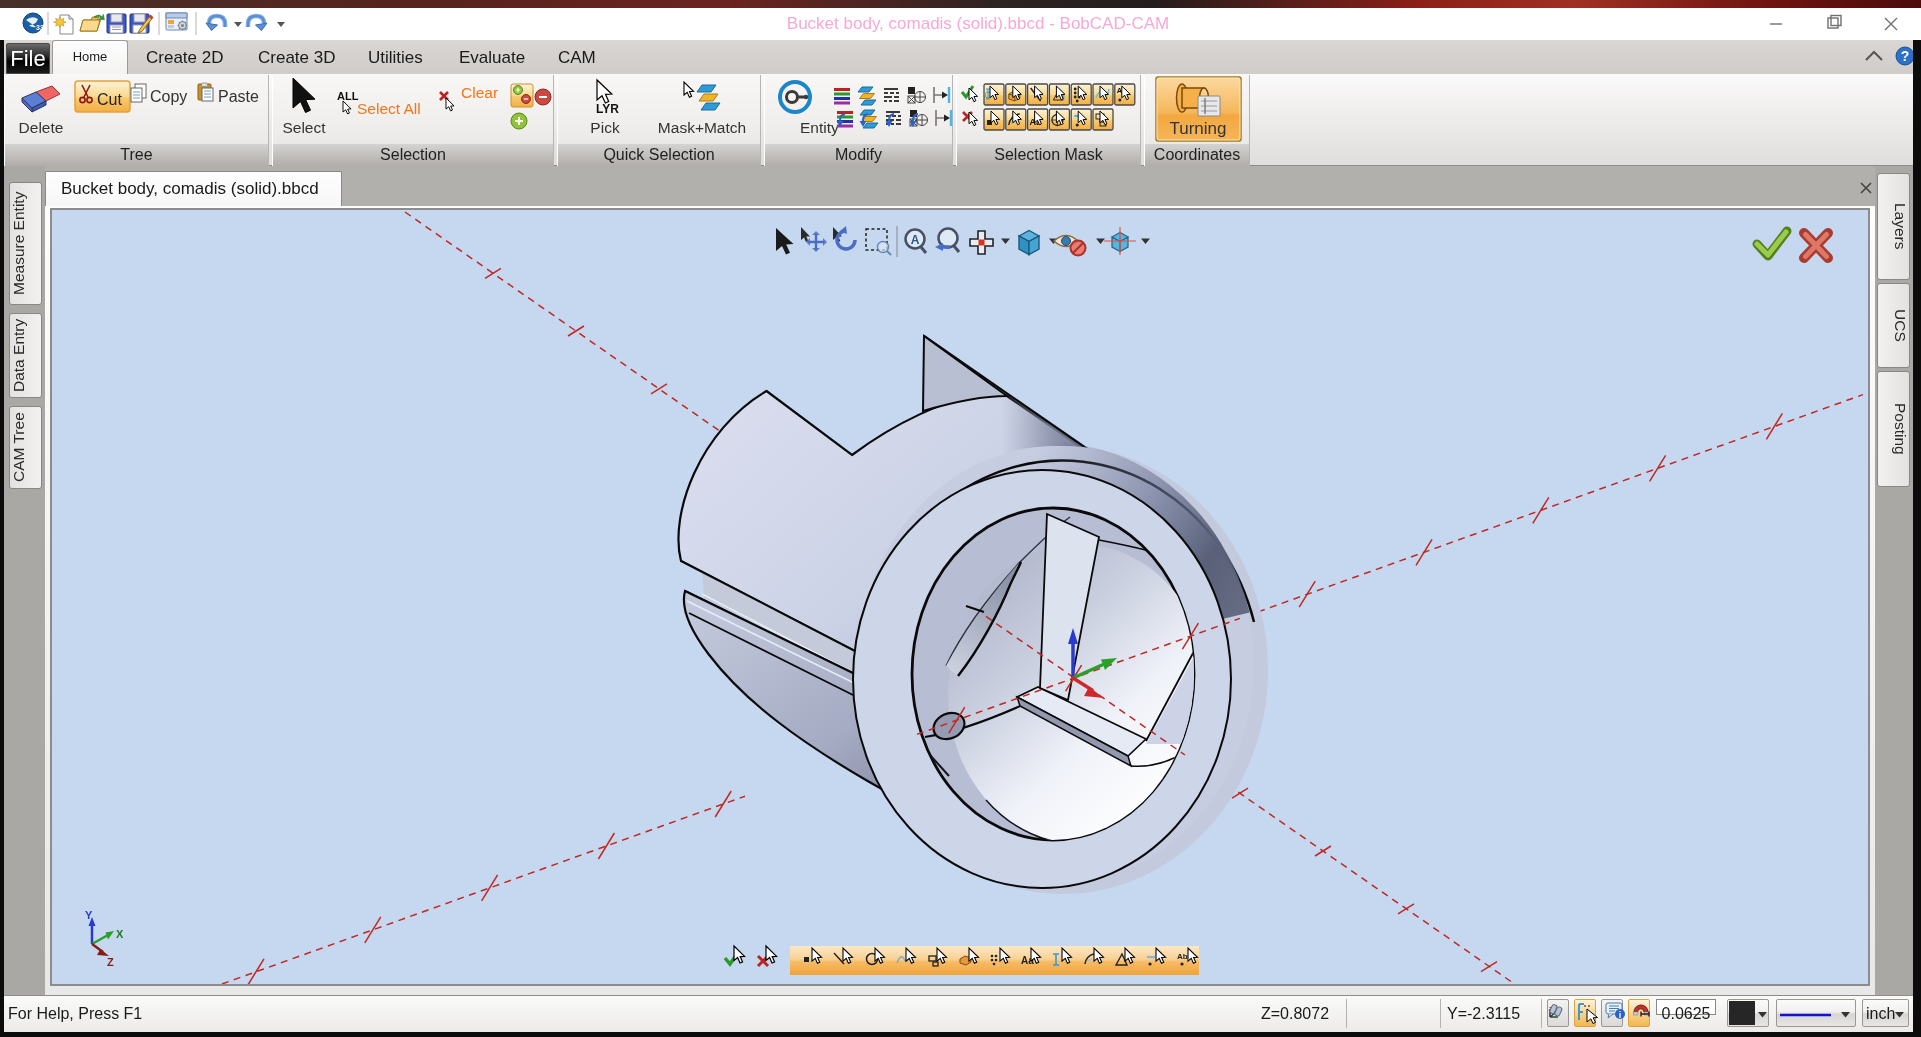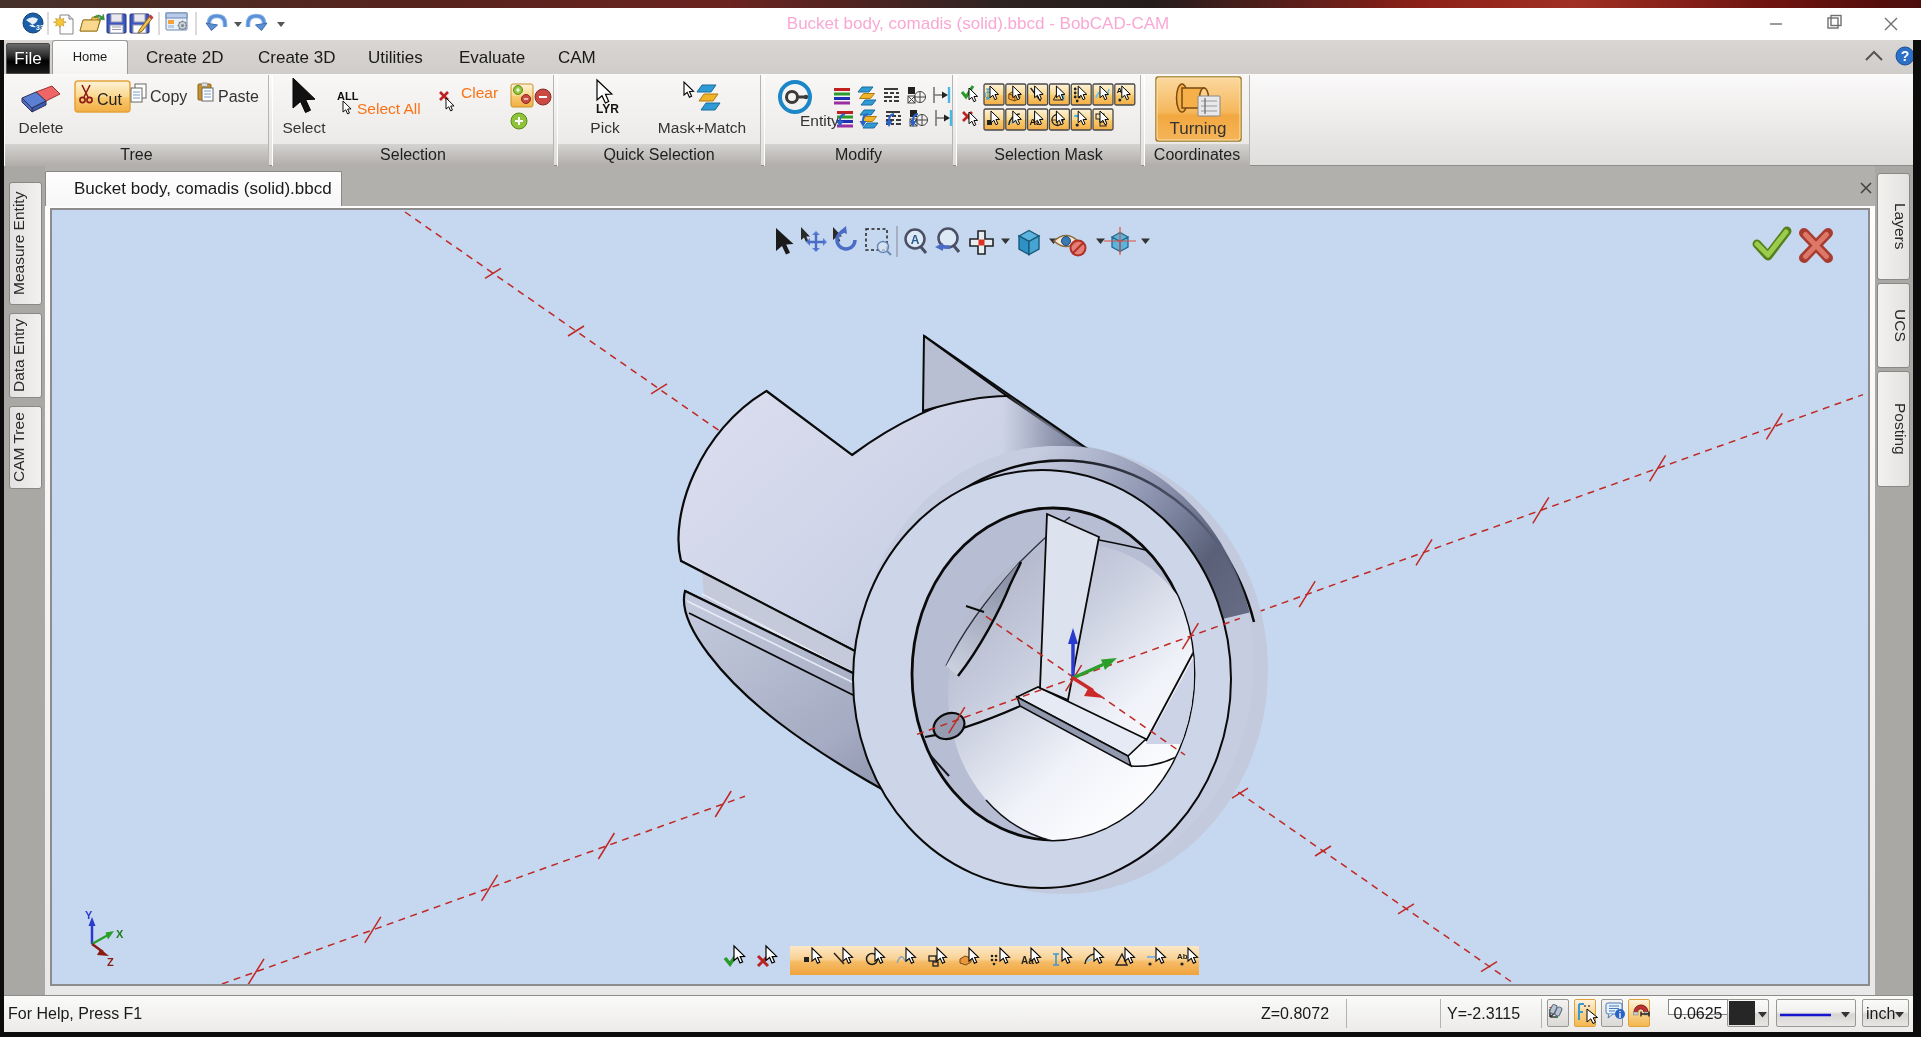--- a/index.html
+++ b/index.html
@@ -7,32 +7,32 @@
 body { font-family:"Liberation Sans", sans-serif; position:relative; }
 .abs { position:absolute; }
 
 #topstrip { left:0; top:0; width:1921px; height:8px;
   background:linear-gradient(90deg,#46302a 0%,#57231d 22%,#6b2420 38%,#2e2422 52%,#241d1c 60%,#8c2018 74%,#a03024 82%,#6f1410 92%,#4a0d0b 100%); }
 
 #titlebar { left:0; top:8px; width:1921px; height:32px; background:#fff; }
 #title { left:35px; top:14px; width:1886px; text-align:center; font-size:17px; color:#f9a8d4; }
 
 #menurow { left:0; top:40px; width:1921px; height:34px; background:linear-gradient(#d9d6d3,#cfccc9); }
-#filetab { left:6px; top:43px; width:44px; height:31px; background:linear-gradient(#6a6a6a 0%,#2e2e2e 40%,#000 60%,#1c1c1c 100%); border:1px solid #4a4a4a; color:#fff; font-size:17px; text-align:center; line-height:29px; border-radius:2px 2px 0 0;}
+#filetab { left:6px; top:43px; width:44px; height:31px; background:linear-gradient(#6a6a6a 0%,#2e2e2e 40%,#000 60%,#1c1c1c 100%); border:1px solid #4a4a4a; color:#fff; font-size:22px; text-align:center; line-height:29px; border-radius:2px 2px 0 0;}
 #hometab { left:52px; top:40px; width:76px; height:34px; background:linear-gradient(#fdfdfd,#f4f3f2); border:1px solid #9c9a97; border-bottom:none; color:#1a1a1a; font-size:13px; text-align:center; line-height:32px; border-radius:3px 3px 0 0; }
 .mtab { top:43px; height:31px; color:#1a1a1a; font-size:17px; line-height:29px; }
 
 #ribbon { left:0; top:74px; width:1914px; height:92px; background:linear-gradient(#fbfafa,#e0dedc); border-bottom:1px solid #8e8c8a; }
 .group { position:absolute; top:0; height:91px; background:linear-gradient(#f8f7f6 0%,#efeeec 55%,#e6e4e2 100%); border-right:1px solid #b7b5b2; border-left:1px solid #fff; }
 .glabel { position:absolute; left:0; bottom:0; width:100%; height:22px; background:linear-gradient(#d5d3d1,#b0adaa); font-size:16px; color:#1f1f1f; text-align:center; line-height:21px; }
 .blabel { position:absolute; font-size:15.5px; color:#333; text-align:center; }
 .ilabel { position:absolute; font-size:15.5px; color:#f97316; }
 
 #docstrip { left:45px; top:166px; width:1869px; height:40px; background:#b2b0ad; }
-#doctab { left:45px; top:171px; width:297px; height:35px; background:linear-gradient(#fefefe,#f7f7f7); border:1px solid #8a8886; border-bottom:none; font-size:17px; color:#1a1a1a; padding-left:28px; line-height:33px; border-radius:2px 2px 0 0;}
+#doctab { left:45px; top:171px; width:297px; height:35px; background:linear-gradient(#fefefe,#f7f7f7); border:1px solid #8a8886; border-bottom:none; font-size:17px; color:#1a1a1a; padding-left:15px; line-height:33px; border-radius:2px 2px 0 0;}
 
 #leftframe { left:0; top:40px; width:4px; height:992px; background:#0c0c0c; z-index:9; }
 #rightframe { left:1913px; top:40px; width:8px; height:992px; background:#0c0c0c; z-index:9; }
 #bottomframe { left:0; top:1032px; width:1921px; height:5px; background:#0c0c0c; z-index:9; }
 #leftstrip { left:4px; top:166px; width:41px; height:829px; background:#aaa8a5; }
 #rightstrip { left:1875px; top:166px; width:38px; height:829px; background:#aaa8a5; }
 .vtab { position:absolute; background:linear-gradient(90deg,#f2f1f0,#e4e2e0); border:1px solid #8a8886; border-radius:3px; color:#2a2a2a; font-size:15.5px; }
 .vtabL { writing-mode:vertical-rl; transform:rotate(180deg); text-align:center; }
 .vtabR { writing-mode:vertical-rl; text-align:center; }
 
@@ -145,21 +145,21 @@
   </div>
 <div class="abs group" style="left:1144px;top:75px;width:106px;">
     <div class="glabel">Coordinates</div>
   </div>
 <div class="abs blabel" style="left:10px;top:119px;width:62px;">Delete</div>
 <div class="abs blabel" style="left:276px;top:119px;width:56px;">Select</div>
 <div class="abs ilabel" style="left:357px;top:100px;">Select All</div>
 <div class="abs ilabel" style="left:461px;top:84px;">Clear</div>
 <div class="abs blabel" style="left:575px;top:119px;width:60px;">Pick</div>
 <div class="abs blabel" style="left:648px;top:119px;width:108px;">Mask+Match</div>
-<div class="abs blabel" style="left:764px;top:112px;width:64px;padding-left:36px;">Entity</div>
+<div class="abs blabel" style="left:764px;top:119px;width:64px;padding-left:36px;">Entity</div>
 <svg class="abs" style="left:0px;top:74px" width="1914" height="92" id="ribicons">
 <defs>
 <linearGradient id="orangebtn" x1="0" y1="0" x2="0" y2="1">
  <stop offset="0" stop-color="#fdf2d9"></stop>
         <stop offset="0.5" stop-color="#fad98e"></stop>
         <stop offset="0.55" stop-color="#f8c96e"></stop>
         <stop offset="1" stop-color="#f3ae45"></stop>
 </linearGradient>
 <linearGradient id="turnbtn" x1="0" y1="0" x2="0" y2="1">
  <stop offset="0" stop-color="#fbd9a0"></stop>
@@ -417,21 +417,21 @@
  <div class="stxt" style="left:1261px;">Z=0.8072</div>
  <div class="sep" style="left:1346px;"></div>
  <div class="stxt" style="left:1354px;margin-top:32px;">X=0.7787</div>
  <div class="sep" style="left:1440px;"></div>
  <div class="stxt" style="left:1447px;">Y=-2.3115</div>
  <div class="sep" style="left:1541px;"></div>
  <div class="sbtn" style="left:1547px;"></div>
  <div class="sbtn hl" style="left:1574px;"></div>
  <div class="sbtn" style="left:1601px;"></div>
  <div class="sbtn hl" style="left:1628px;"></div>
- <div class="stxt" style="left:1656px;top:3px;width:60px;height:16px;background:#fff;border:1px solid #8a8886;text-align:center;line-height:27px;margin-left:12px;">0.0625</div>
+ <div class="stxt" style="left:1656px;top:3px;width:60px;height:16px;background:#fff;border:1px solid #8a8886;text-align:center;line-height:27px;">0.0625</div>
  <div class="sdd" style="left:1727px;width:42px;"></div>
  <div class="abs" style="left:1729px;top:5px;width:26px;height:24px;background:#262626;"></div>
  <div class="sdd" style="left:1776px;width:80px;"></div>
  <div class="sdd" style="left:1862px;width:47px;"></div>
  <div class="stxt" style="left:1866px;">inch</div>
  <svg class="abs" style="left:1540px;top:0px" width="380" height="37" id="statusicons">
   <g transform="translate(8,7)">
    <path d="M2 14 v-8 M2 14 h8 M2 14 l6 -5" stroke-width="1.6" stroke="#3a3a3a" fill="none"></path>
    <path d="M2 6 l-1.5 2 h3 Z M10 14 l-2 -1.5 v3 Z" fill="#2a9a2a"></path>
    <path d="M2 6 v-1 l-1 -1 3 0 Z" fill="#c03030"></path>

